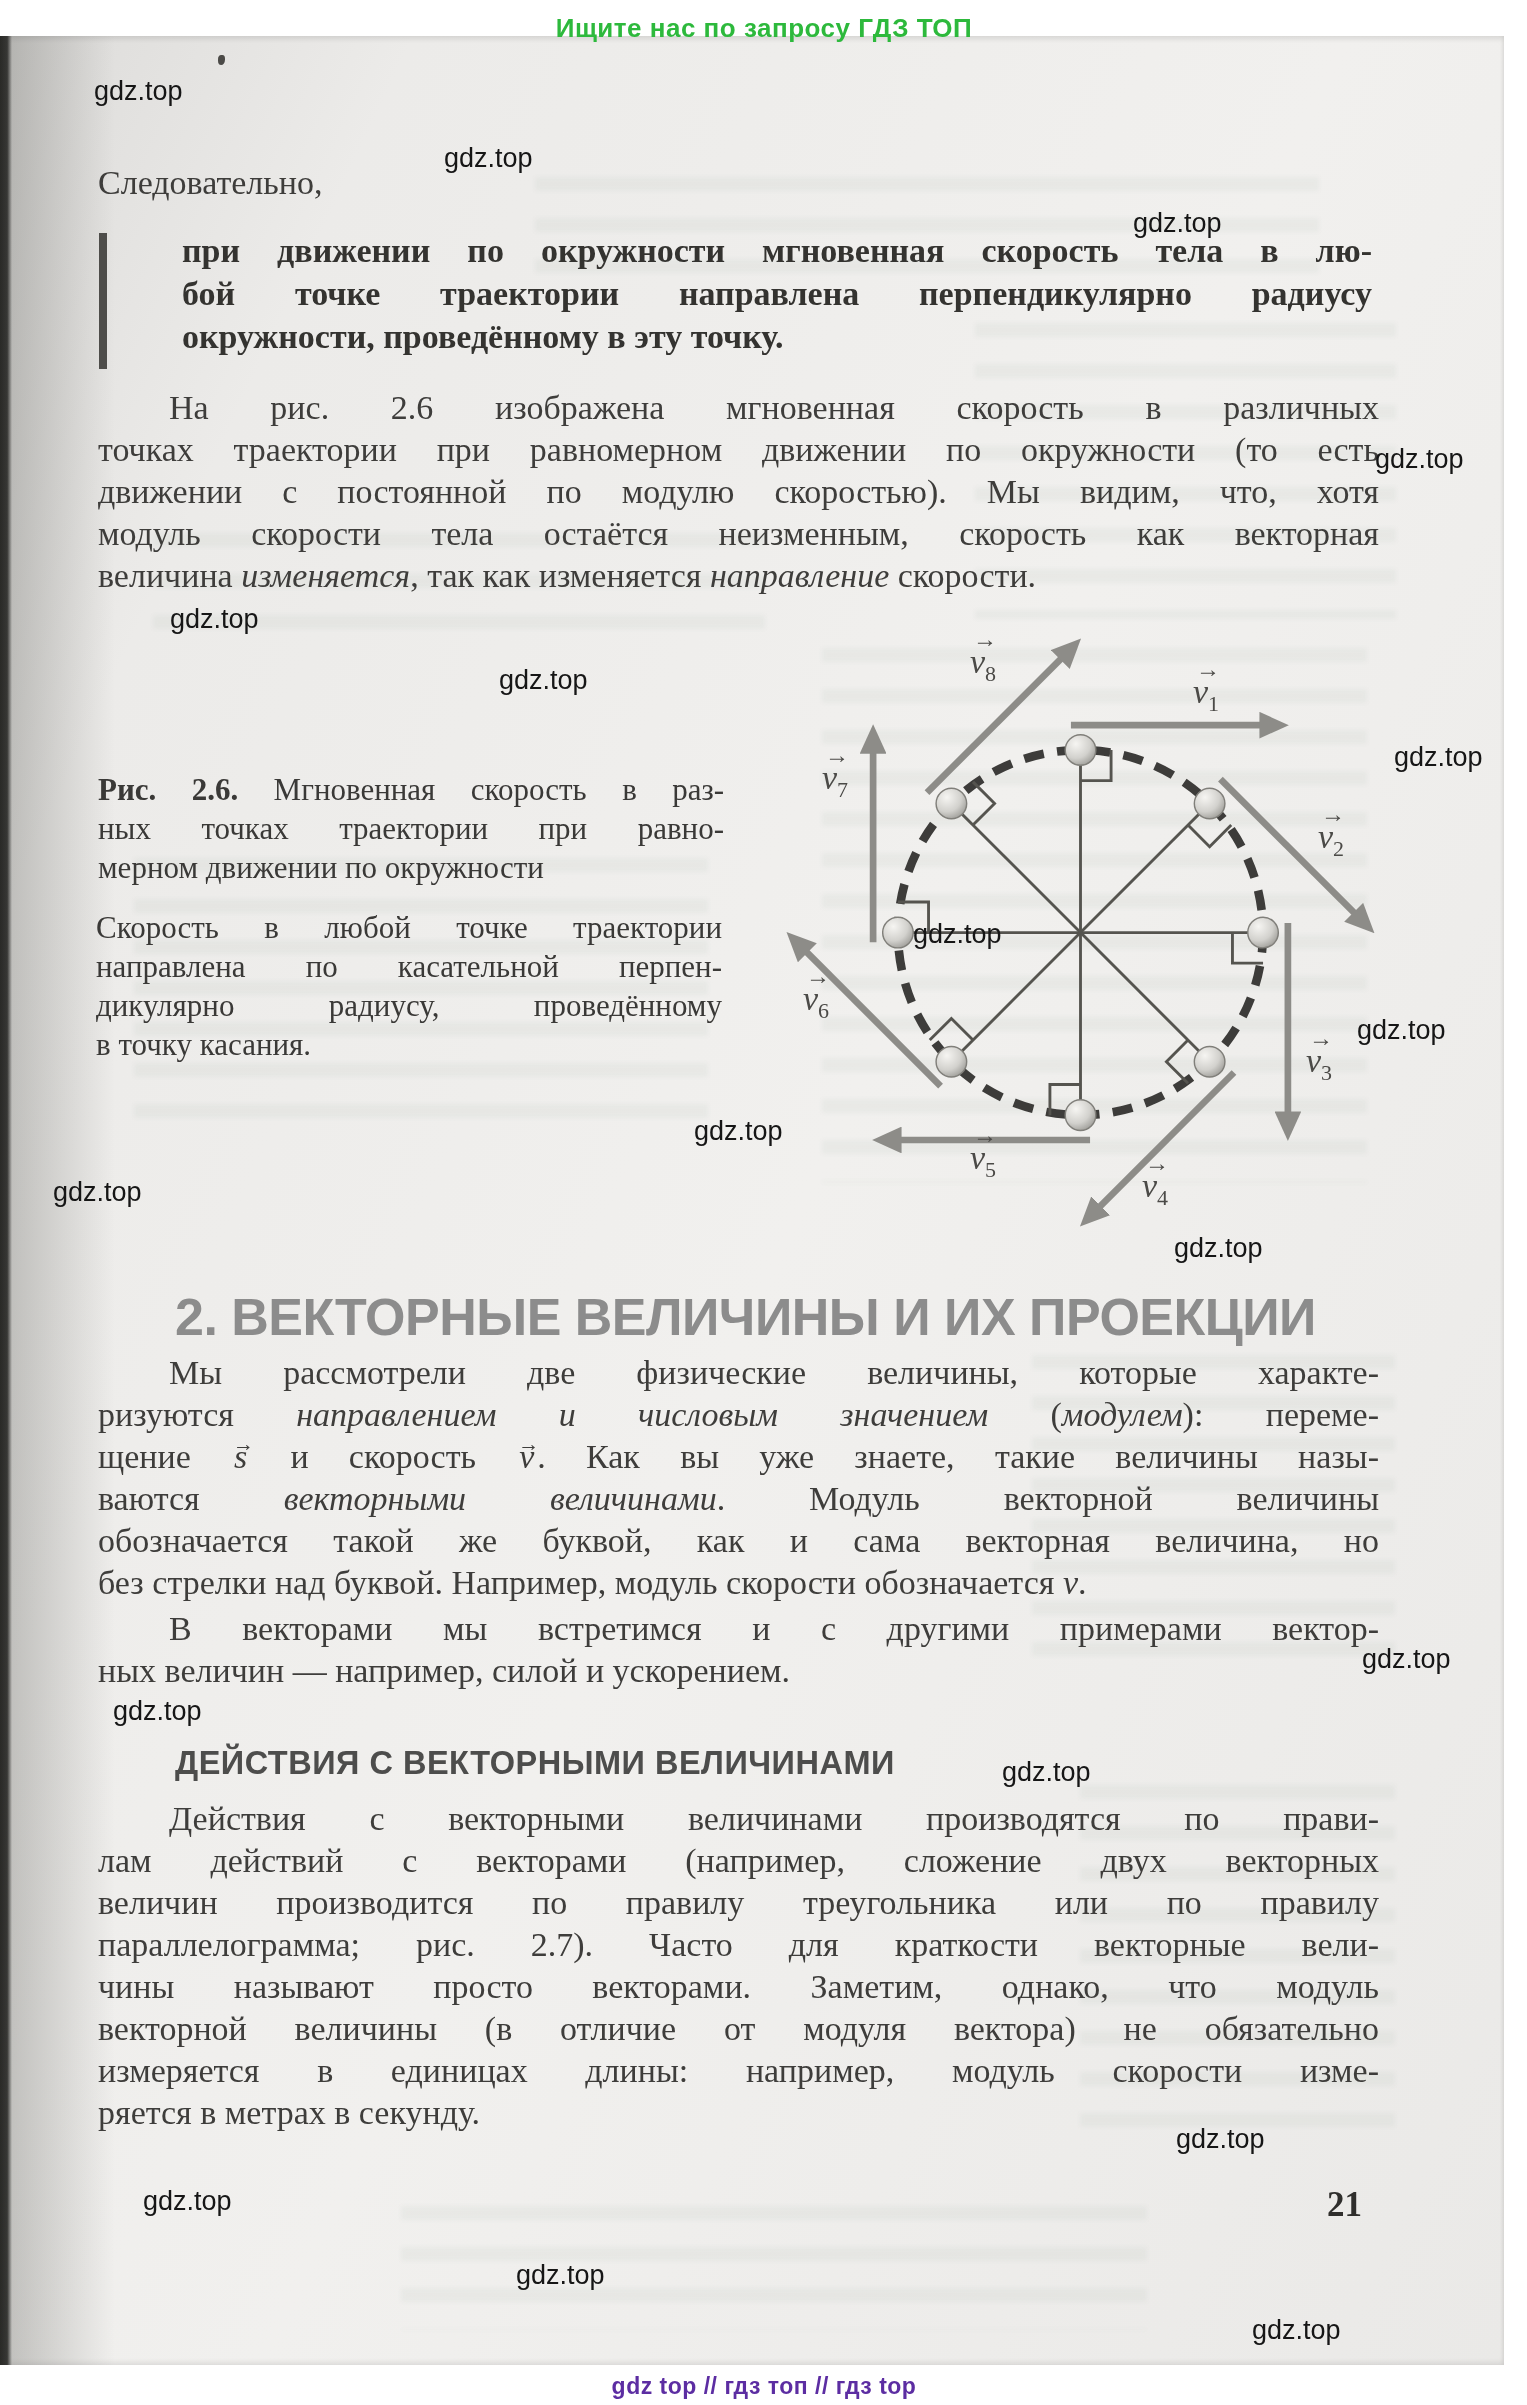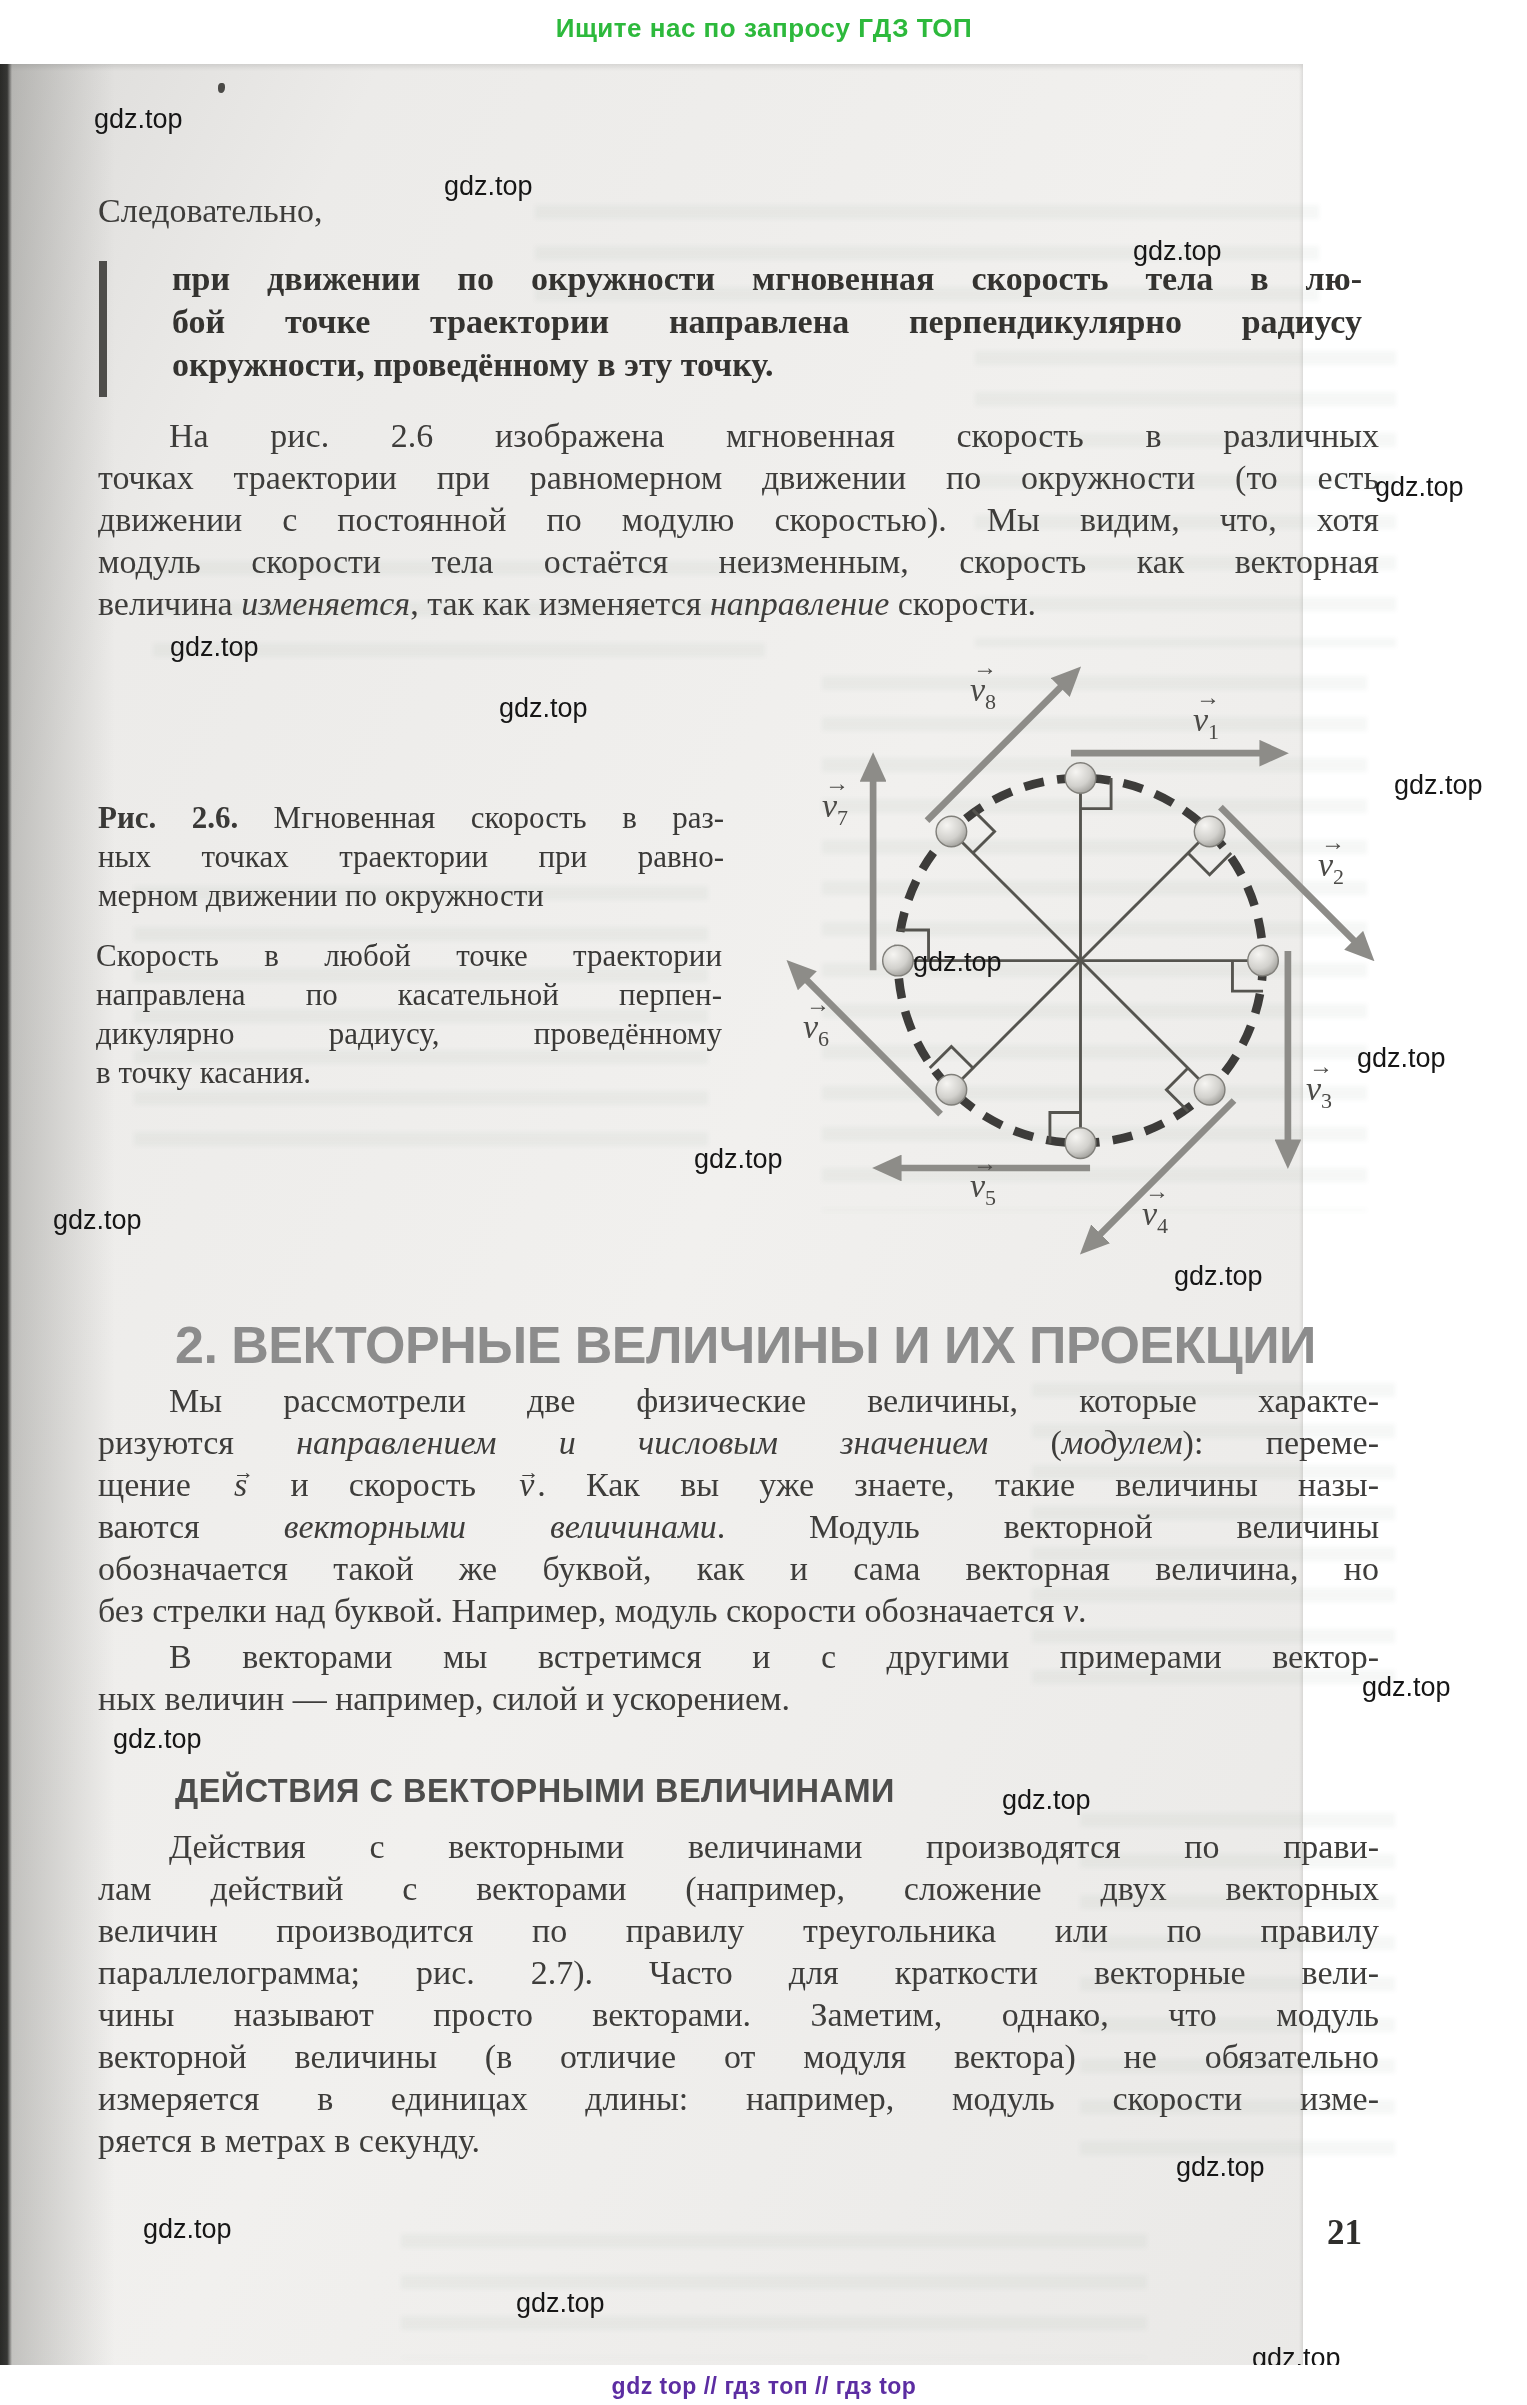--- a/index.html
+++ b/index.html
@@ -6,23 +6,23 @@
   .page{position:relative;width:1528px;height:2406px;background:#ffffff;overflow:hidden;
         font-family:"Liberation Serif",serif;}
   
   .band-top{position:absolute;left:0;top:0;width:1528px;height:36px;background:#ffffff;z-index:30;}
   .promo{position:absolute;left:0;top:13px;width:100%;text-align:center;
          font-family:"Liberation Sans",sans-serif;font-size:26px;font-weight:600;letter-spacing:0.5px;}
   .band-bottom{position:absolute;left:0;top:2365px;width:1528px;height:41px;background:#ffffff;z-index:30;}
   .footer-links{position:absolute;left:0;top:7.6px;width:100%;text-align:center;
          font-family:"Liberation Sans",sans-serif;font-size:23px;font-weight:600;letter-spacing:0.5px;}
   
-  .scan{position:absolute;left:0;top:36px;width:1303px;height:2329px;
+  .scan{position:absolute;left:0;top:36px;width:1504px;height:2329px;
         background:linear-gradient(115deg,#dcdbd9 0%,#ecebe9 16%,#f1f0ee 52%,#eae9e7 100%);
-        box-shadow:inset 0 2.9px 4.8px rgba(0,0,0,.10), inset 0 -2.9px 4.8px rgba(0,0,0,.08);margin-top:28px;}
+        box-shadow:inset 0 2.9px 4.8px rgba(0,0,0,.10), inset 0 -2.9px 4.8px rgba(0,0,0,.08);}
   .binding{position:absolute;left:0;top:0;width:12.4px;height:100%;
         background:linear-gradient(90deg,#0d0d0c 0%,#232322 60%,rgba(40,40,38,0) 100%);}
   .edge-fade{position:absolute;left:0;top:0;width:115px;height:100%;
         background:linear-gradient(90deg,rgba(95,95,90,.35),rgba(95,95,90,0));}
   .speck{position:absolute;left:218px;top:19px;width:6.7px;height:9.6px;background:#4b4a47;border-radius:50% 40% 60% 50%;}
   
   .ghost{position:absolute;opacity:.40;filter:blur(1.9px);
         background:repeating-linear-gradient(180deg,rgba(120,142,128,.17) 0px,rgba(120,142,128,.17) 14.3px,rgba(0,0,0,0) 14.3px,rgba(0,0,0,0) 41px);}
   
   .wm{position:absolute;font-family:"Liberation Sans",sans-serif;font-size:27px;color:#161616;white-space:nowrap;z-index:20;}
@@ -91,21 +91,21 @@
     <div class="wm" style="left:113px;top:1660px">gdz.top</div>
     <div class="wm" style="left:1002px;top:1721px">gdz.top</div>
     <div class="wm" style="left:1176px;top:2088px">gdz.top</div>
     <div class="wm" style="left:143px;top:2150px">gdz.top</div>
     <div class="wm" style="left:516px;top:2224px">gdz.top</div>
     <div class="wm" style="left:1252px;top:2279px">gdz.top</div>
 
     <div class="lead" style="left:98px;top:128px">Следовательно,</div>
 
     <div class="quote-bar" style="left:99px;top:197px;height:136px"></div>
-    <div class="tb quote" style="left:172px;top:193px;width:1190px">
+    <div class="tb quote" style="left:182px;top:193px;width:1190px">
         <div class="line"><span>при движении по окружности мгновенная скорость тела в лю-</span></div>
         <div class="line"><span>бой точке траектории направлена перпендикулярно радиусу</span></div>
         <div class="line last"><span>окружности, проведённому в эту точку.</span></div>
       </div>
 
     <div class="tb" style="left:98px;top:351px;width:1281px">
         <div class="line ind"><span>На рис. 2.6 изображена мгновенная скорость в различных</span></div>
         <div class="line"><span>точках траектории при равномерном движении по окружности (то есть</span></div>
         <div class="line"><span>движении с постоянной по модулю скоростью). Мы видим, что, хотя</span></div>
         <div class="line"><span>модуль скорости тела остаётся неизменным, скорость как векторная</span></div>

